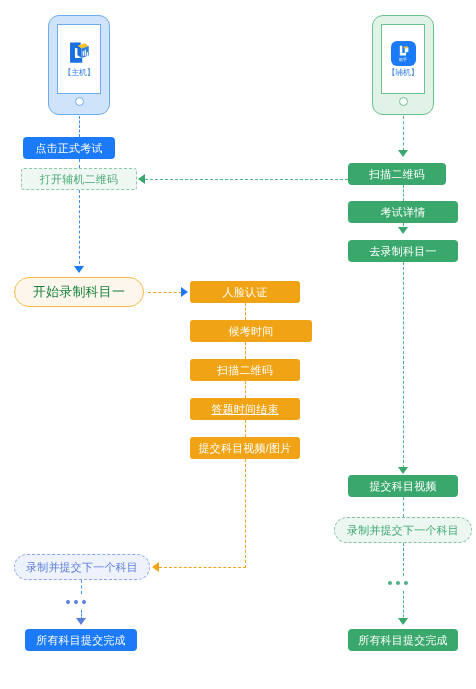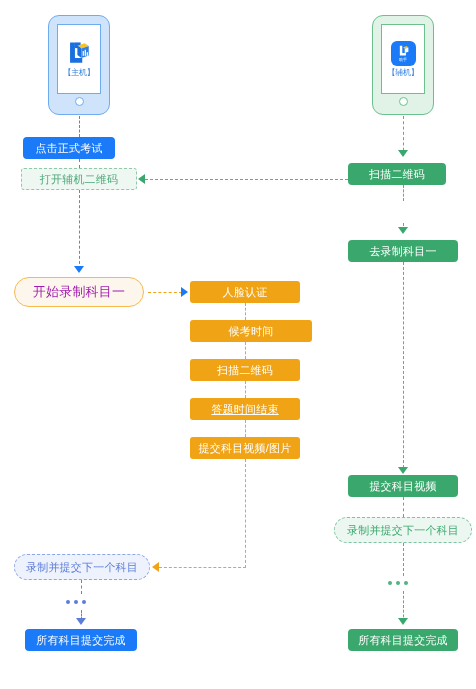--- a/index.html
+++ b/index.html
@@ -141,21 +141,21 @@
   }
   .node.blue-pill-dashed {
     background: #eef2fd;
     color: #5b7cd8;
     border: 1.2px dashed #8fa6e6;
     border-radius: 14px;
     height: 26px;
   }
   .node.orange-pill {
     background: #fdf6ec;
-    color: #a21caf;
+    color: #15803d;
     border: 1.5px solid #f6ba4a;
     border-radius: 16px;
     height: 30px;
     font-size: 13px;
   }
 
   
   .vline {
     position: absolute;
     width: 0;
@@ -301,20 +301,21 @@
     <div class="phone-home"></div>
   </div>
 
   <div class="vline green" style="left:403px; top:116px; height:40px;"></div>
   <div class="arrow-down green" style="left:398px; top:150px;"></div>
 
   <div class="node green-solid" style="left:348px; top:163px; width:98px;">扫描二维码</div>
 
   <div class="vline green" style="left:403px; top:185px; height:16px;"></div>
 
+  <div class="node green-solid" style="left:348px; top:201px; width:110px;">考试详情</div>
 
   <div class="vline green" style="left:403px; top:223px; height:9px;"></div>
   <div class="arrow-down green" style="left:398px; top:227px;"></div>
 
   <div class="node green-solid" style="left:348px; top:240px; width:110px;">去录制科目一</div>
 
   <div class="vline green" style="left:403px; top:262px; height:211px;"></div>
   <div class="arrow-down green" style="left:398px; top:467px;"></div>
 
   <div class="node green-solid" style="left:348px; top:475px; width:110px;">提交科目视频</div>

